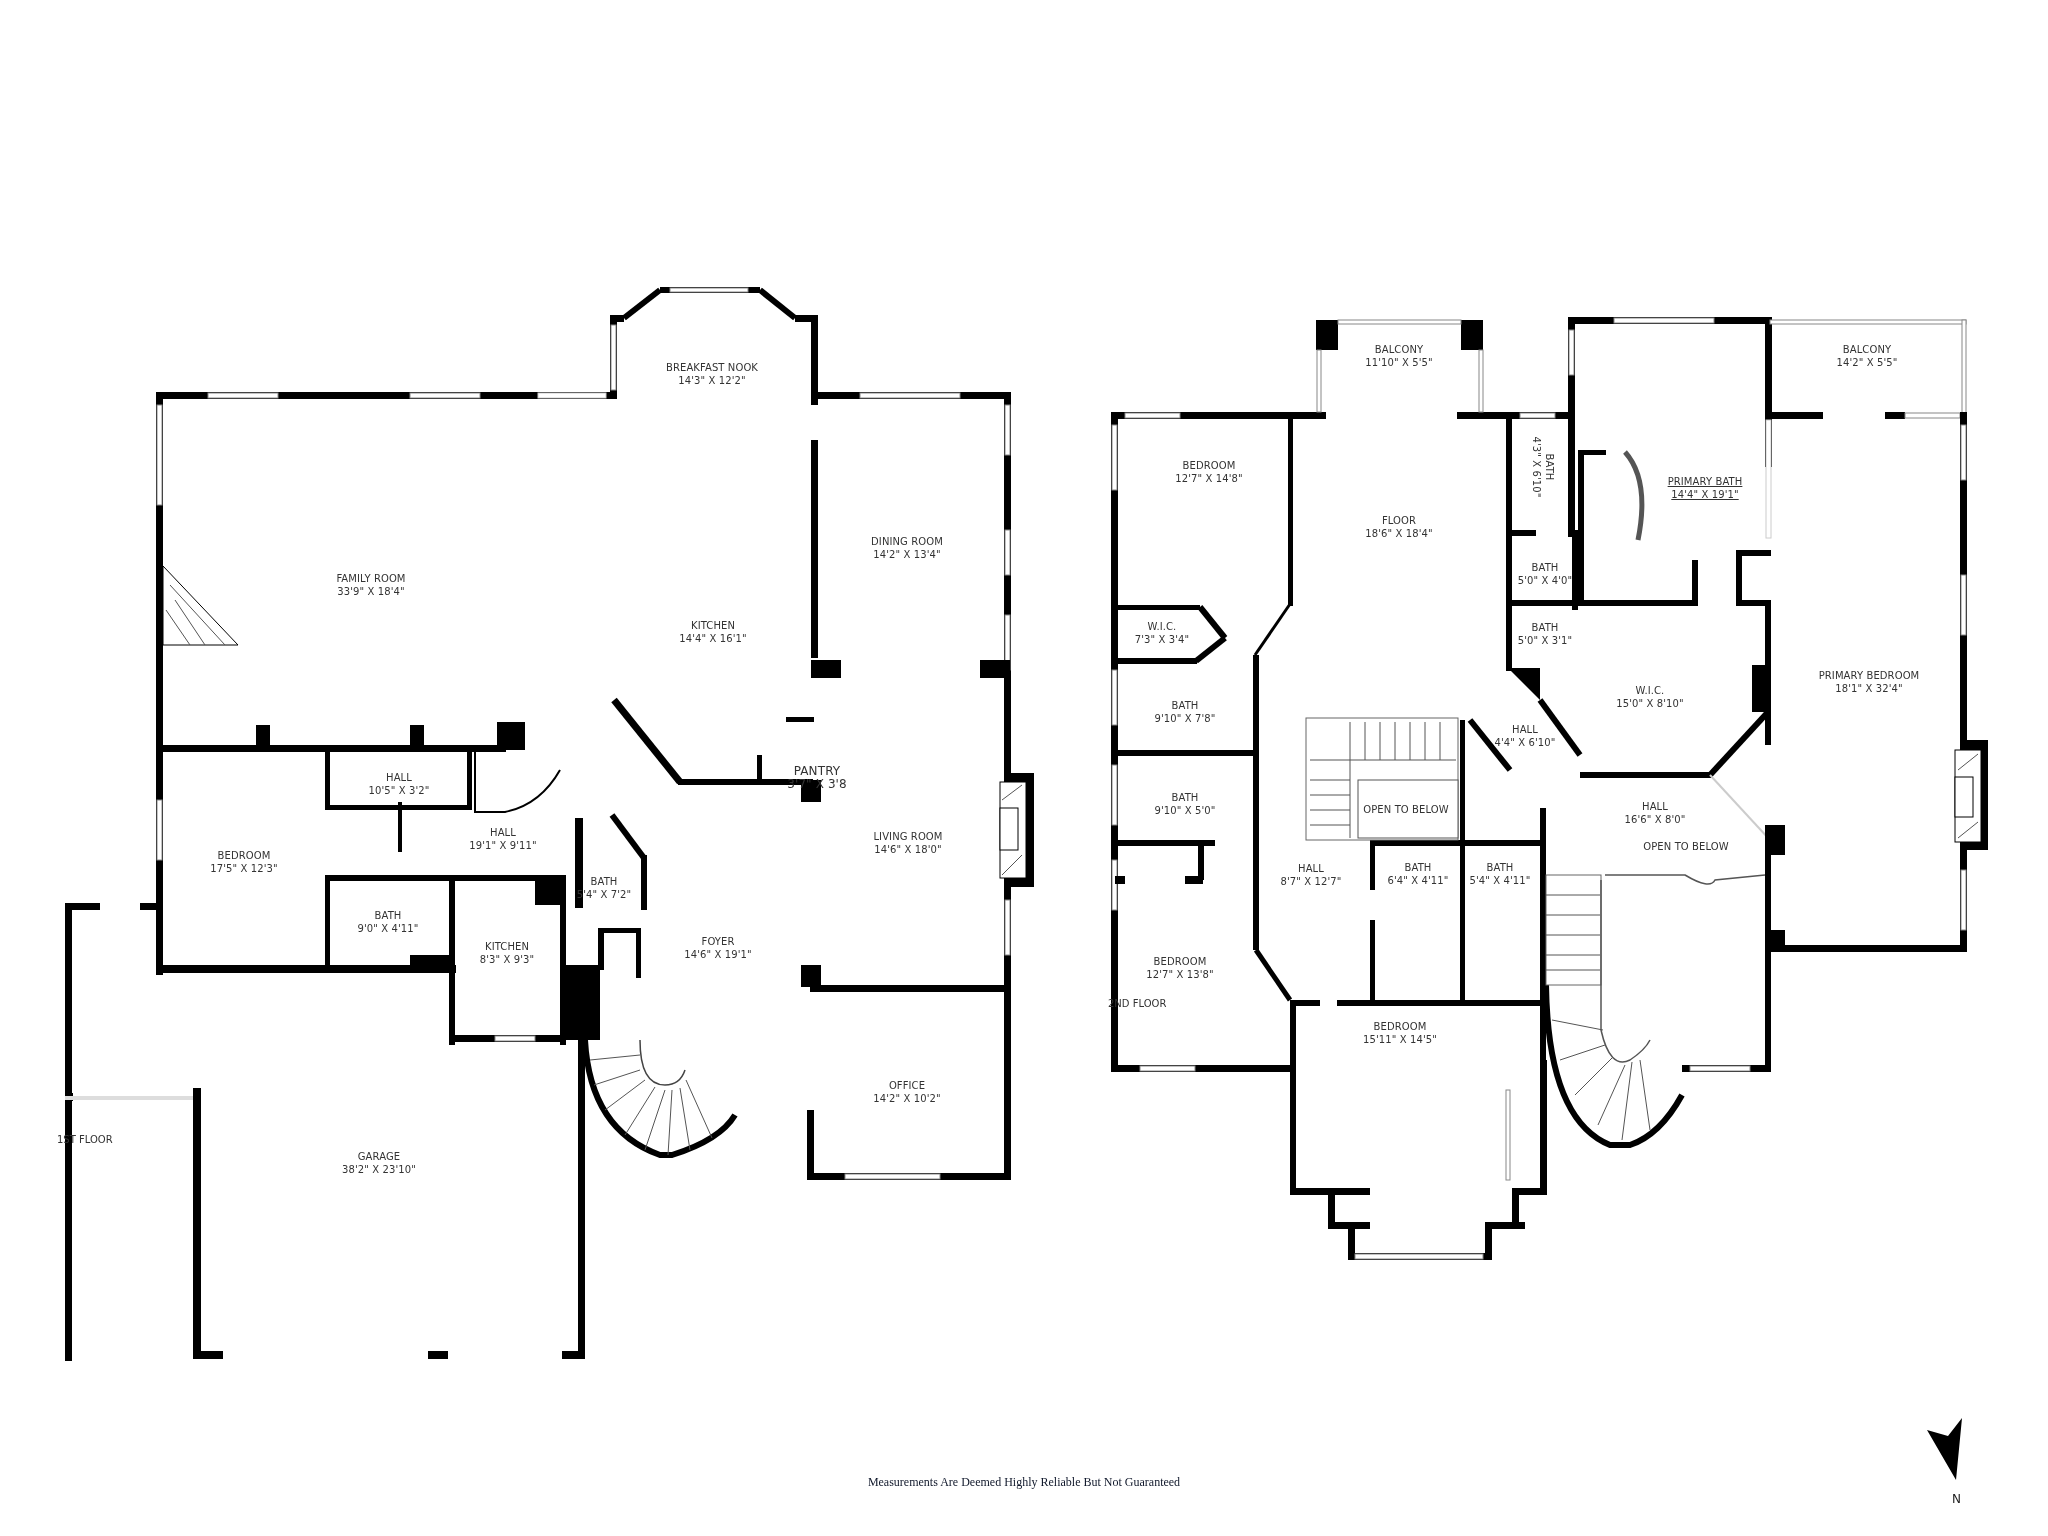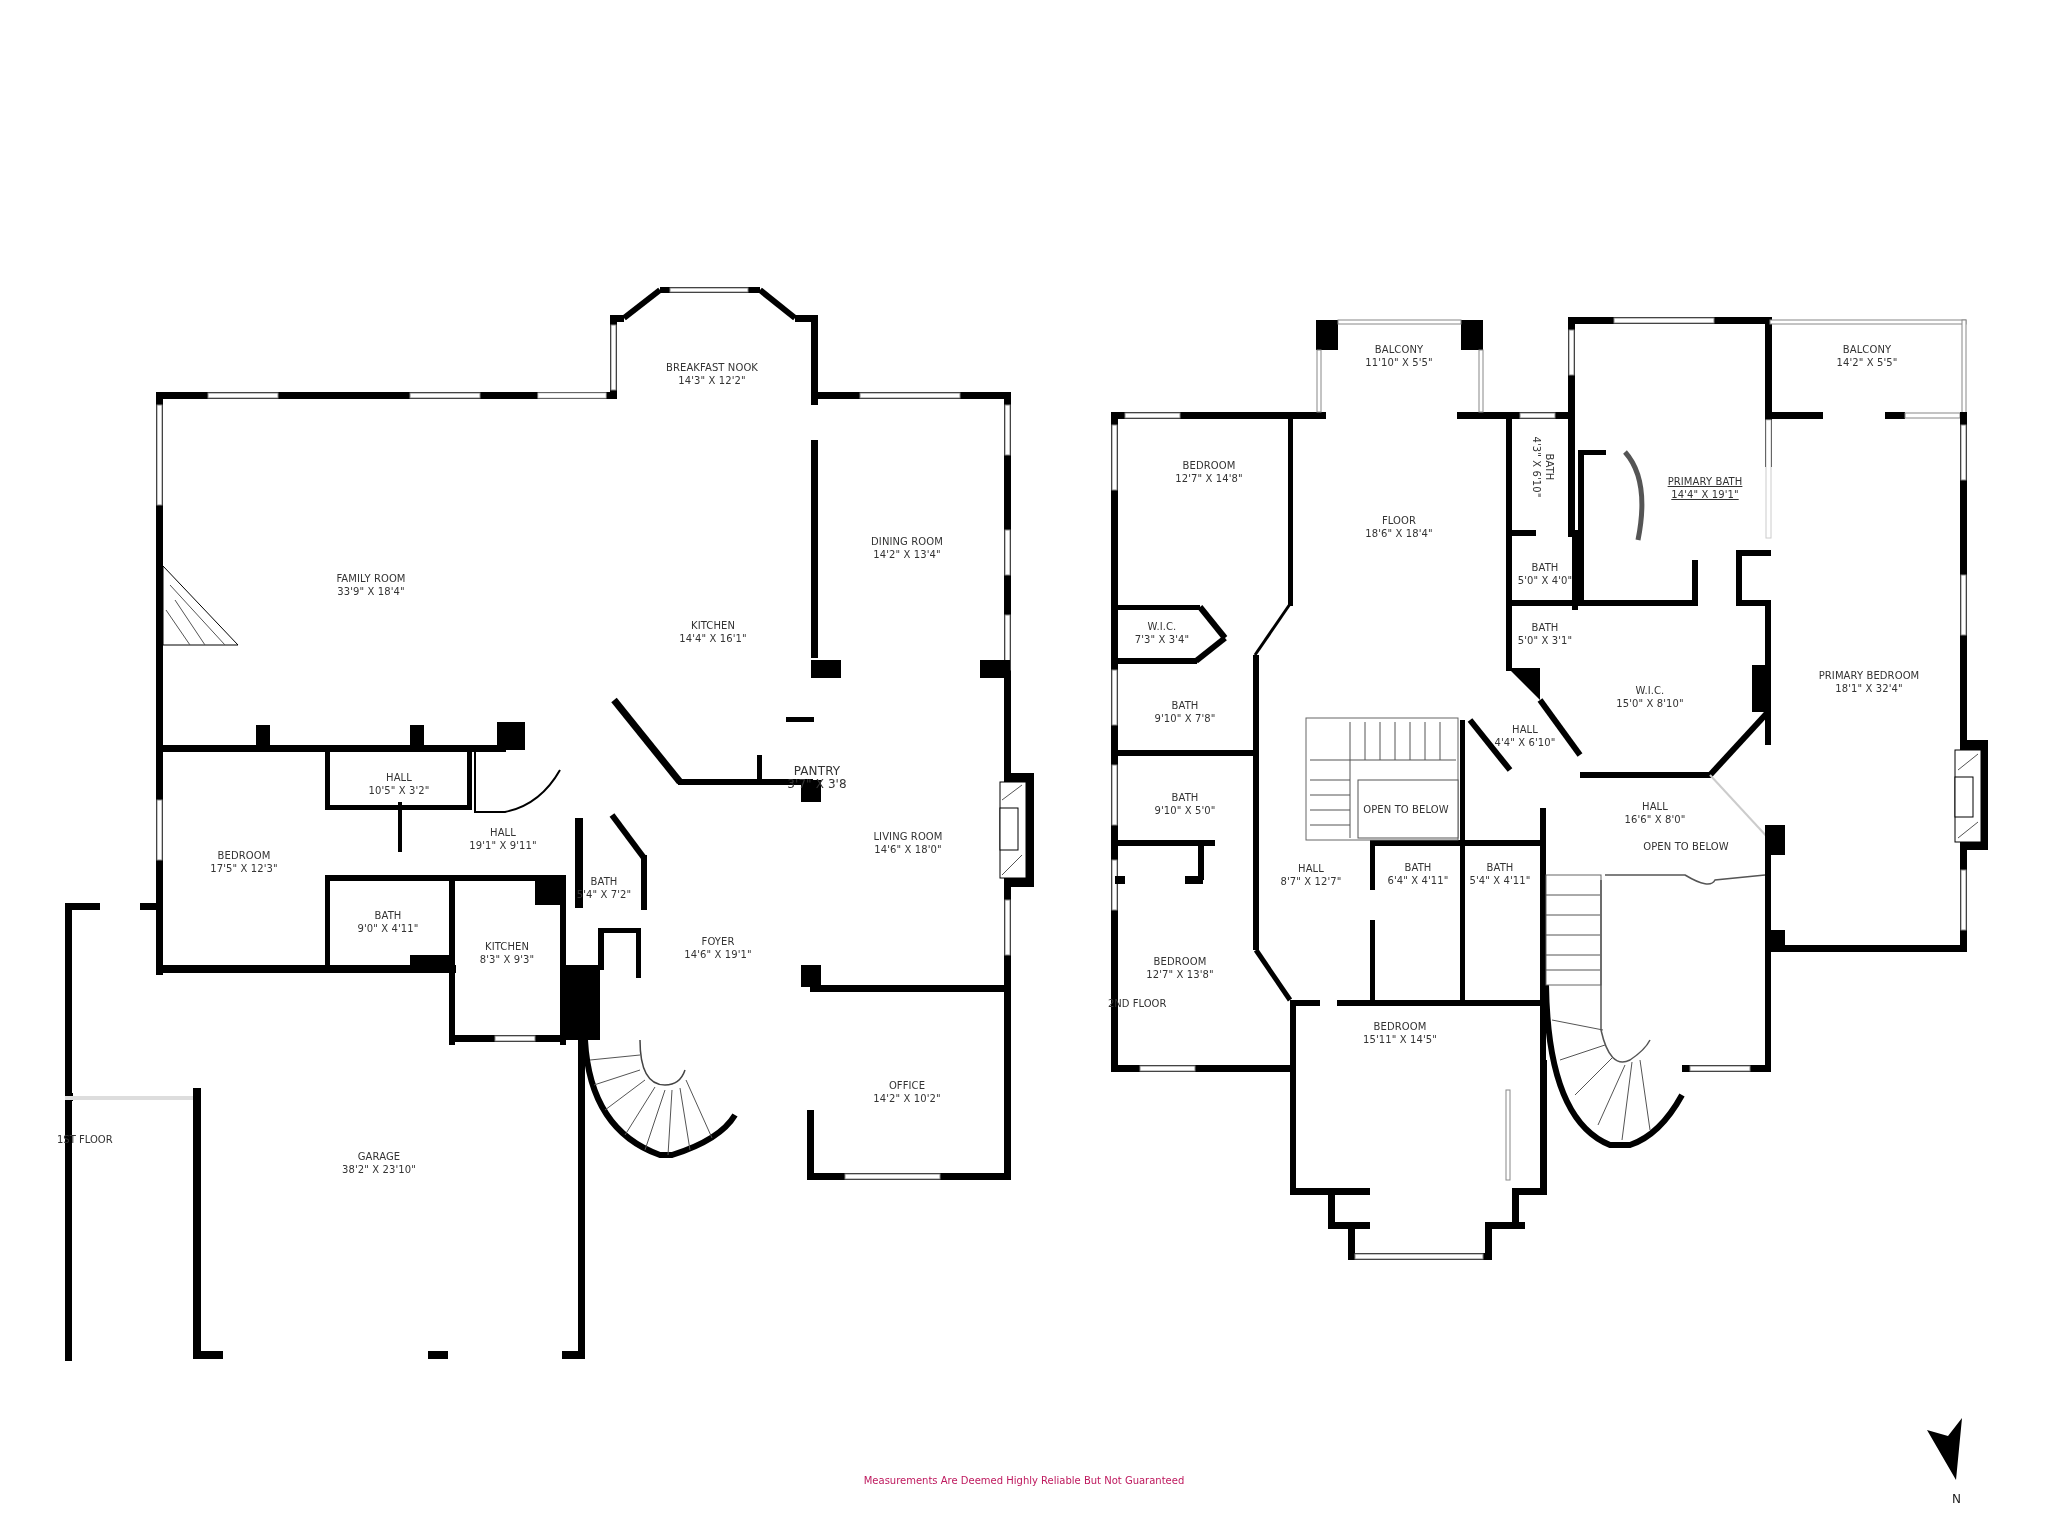--- a/index.html
+++ b/index.html
@@ -8,21 +8,21 @@
     svg.plan { position: absolute; left: 0; top: 0; }
     .wall { fill: #000; }
     .win { fill: #fff; stroke: #888; stroke-width: 1; }
     .thin { stroke: #555; stroke-width: 1; fill: none; }
     .room-label { position: absolute; transform: translate(-50%, -50%);
                   text-align: center; font-size: 10px; line-height: 13px;
                   color: #333; white-space: nowrap; letter-spacing: 0.1px; }
     .room-label .n, .room-label .d { display: block; }
     .floor-label { position: absolute; font-size: 10px; color: #333; }
     .disclaimer { position: absolute; left: 0; width: 2048px; top: 1475px;
-                  text-align: center; font-size: 10px; color: #be185d; }
+                  text-align: center; font-size: 12px; color: #0f172a; font-family: Liberation Serif, serif; }
     .compass { position: absolute; left: 1922px; top: 1418px; width: 50px; height: 90px; }
     .compass .nlab { position: absolute; left: 30px; top: 74px; font-size: 12px; color: #222; }
   </style>
 </head>
 <body>
 
 <svg class="plan" width="2048" height="1536" viewBox="0 0 2048 1536">
 
   <g>
 

